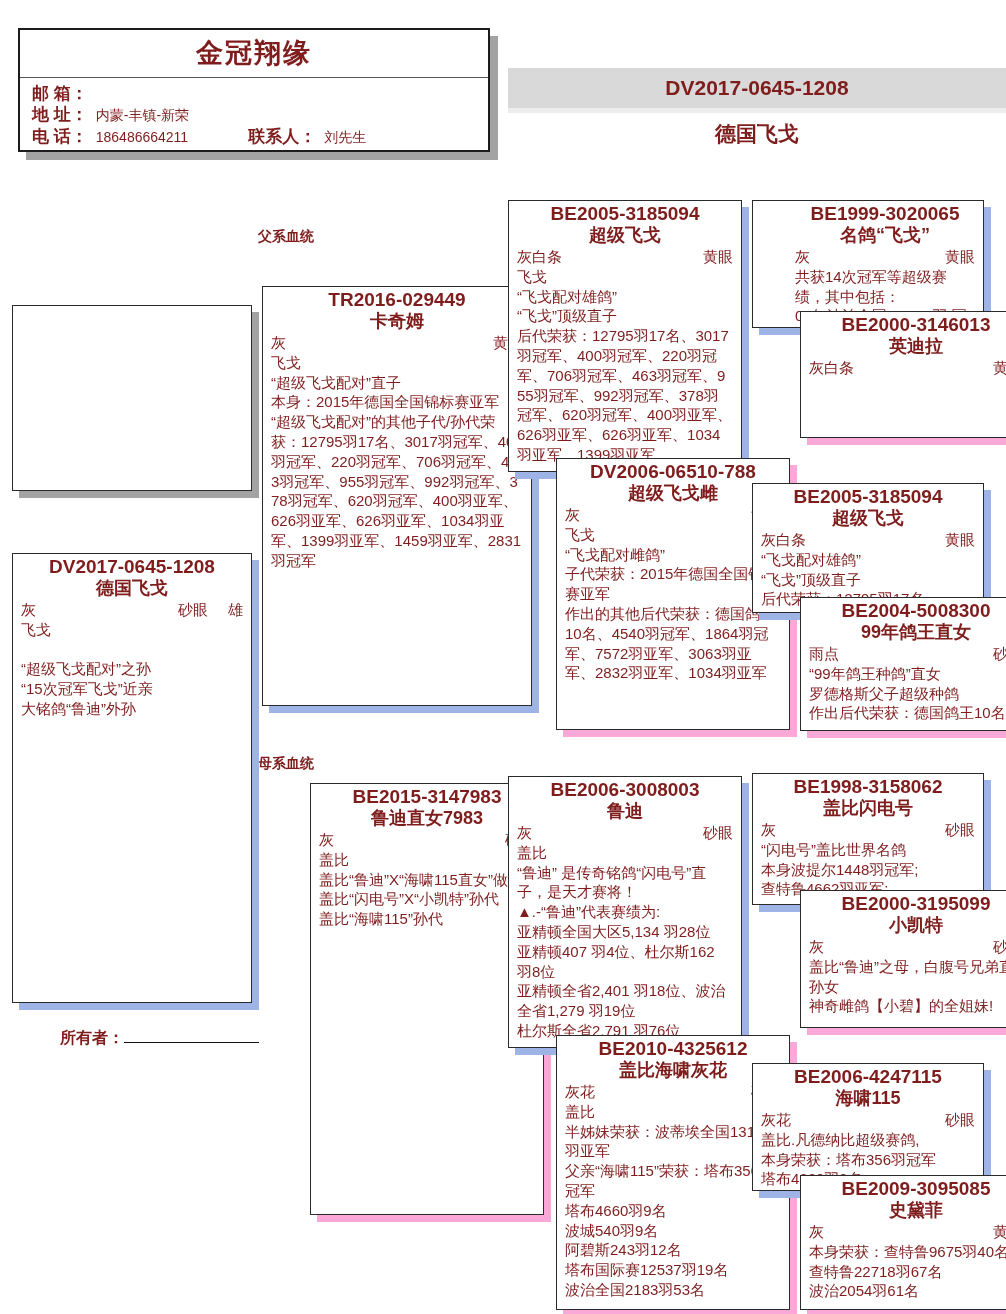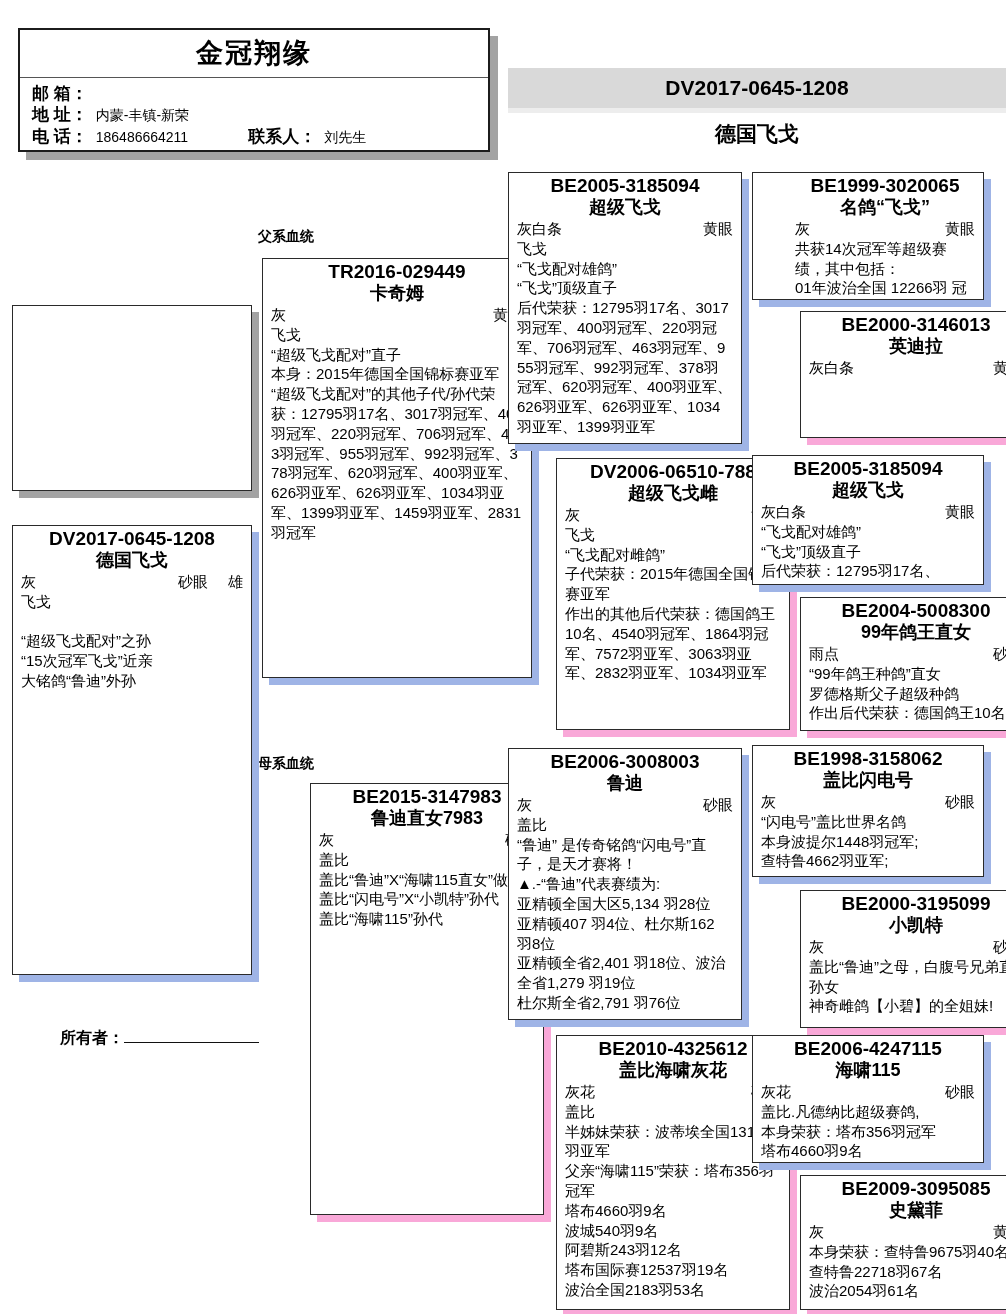--- a/index.html
+++ b/index.html
@@ -1,17 +1,17 @@
 <!DOCTYPE html>
 <html style="--male: #9fb4e6; --female: #f9a8d8; --gray-shadow: #a3a3a3; --bar: #d9d9d9;"><head>
 <meta charset="utf-8">
 <style>
   html,body{margin:0;padding:0;background:#fff;}
   .page{position:relative;width:1006px;height:1314px;background:#fff;overflow:hidden;
-        font-family:"Liberation Sans","DejaVu Sans",sans-serif;color:#000000;}
+        font-family:"Liberation Sans","DejaVu Sans",sans-serif;color:#7f1d1d;}
 
   
   .breeder-card{position:absolute;left:18px;top:28px;width:468px;height:120px;
       background:#fff;border:2px solid #1c1c1c;box-shadow:8px 8px 0 var(--gray-shadow);}
   .breeder-title{font-size:27px;font-weight:bold;text-align:center;padding:5px 0 6px;
       border-bottom:1px solid #555;letter-spacing:2px;}
   .breeder-info{padding:5px 12px 0;}
   .info-row{display:flex;align-items:baseline;line-height:21px;}
   .info-label{font-size:17px;font-weight:bold;white-space:nowrap;}
   .info-value{font-size:14px;margin-left:8px;}
@@ -23,21 +23,21 @@
       font-size:21px;font-weight:bold;border-bottom:5px solid #ededed;}
   .bird-title{position:absolute;left:508px;top:120px;width:498px;text-align:center;
       font-size:21px;font-weight:bold;}
 
   
   .lineage-label{position:absolute;font-size:14px;font-weight:bold;}
 
   
   .pbox{position:absolute;background:#fff;border:1px solid #2a2a2a;
       padding:2px 8px 4px;overflow:hidden;box-sizing:border-box;}
-  .pbox.male{box-shadow:7px 7px 0 var(--male);}
+  .pbox.male{box-shadow:7px 7px 0 var(--male);margin-top:28px;}
   .pbox.female{box-shadow:7px 7px 0 var(--female);margin-left:48px;}
   .pbox.neutral{box-shadow:7px 7px 0 var(--gray-shadow);}
   .ring{font-weight:bold;font-size:19px;text-align:center;line-height:1.18;}
   .bname{font-weight:bold;font-size:18px;text-align:center;line-height:1.18;}
   .attrs{display:flex;justify-content:space-between;font-size:15px;line-height:1.35;gap:26px;}
   .attrs .right{display:flex;gap:20px;}
   .pbody{font-size:15px;line-height:1.32;white-space:pre-wrap;word-break:break-all;}
 
   
   .owner-line{position:absolute;left:60px;top:1028px;font-size:16px;font-weight:bold;}

